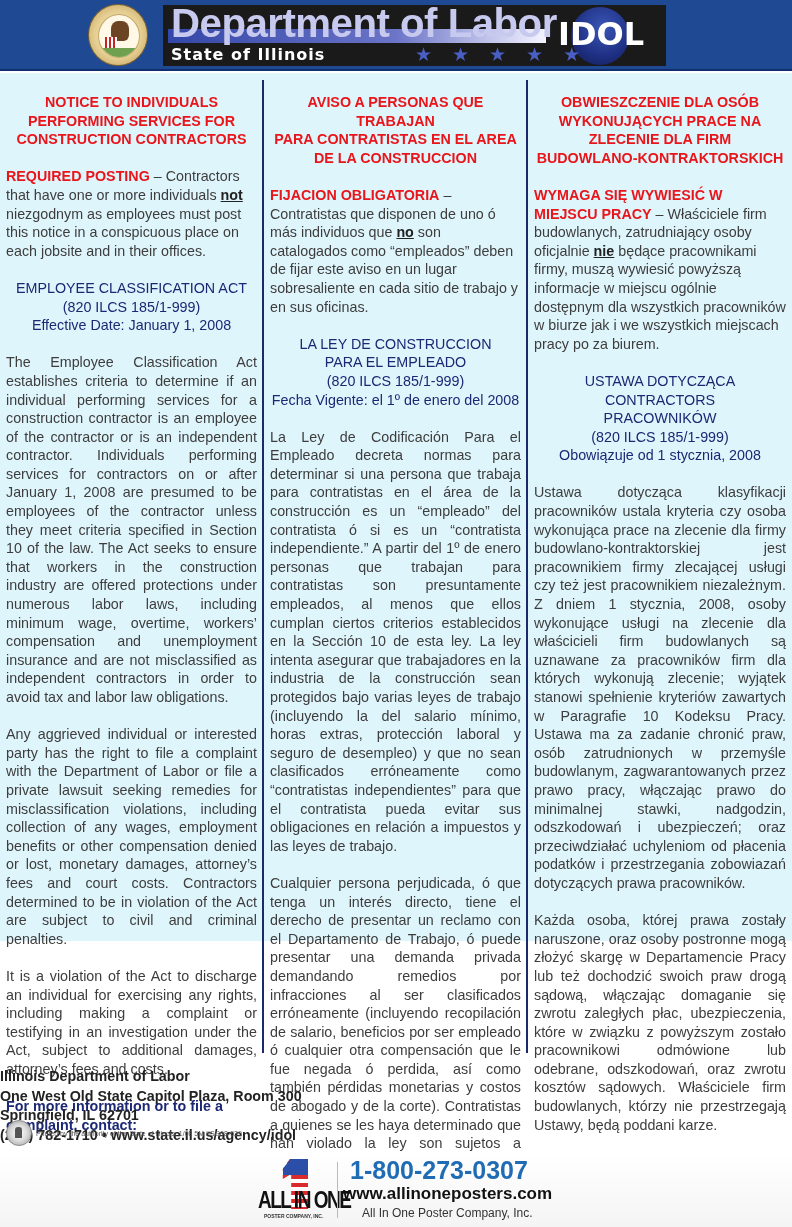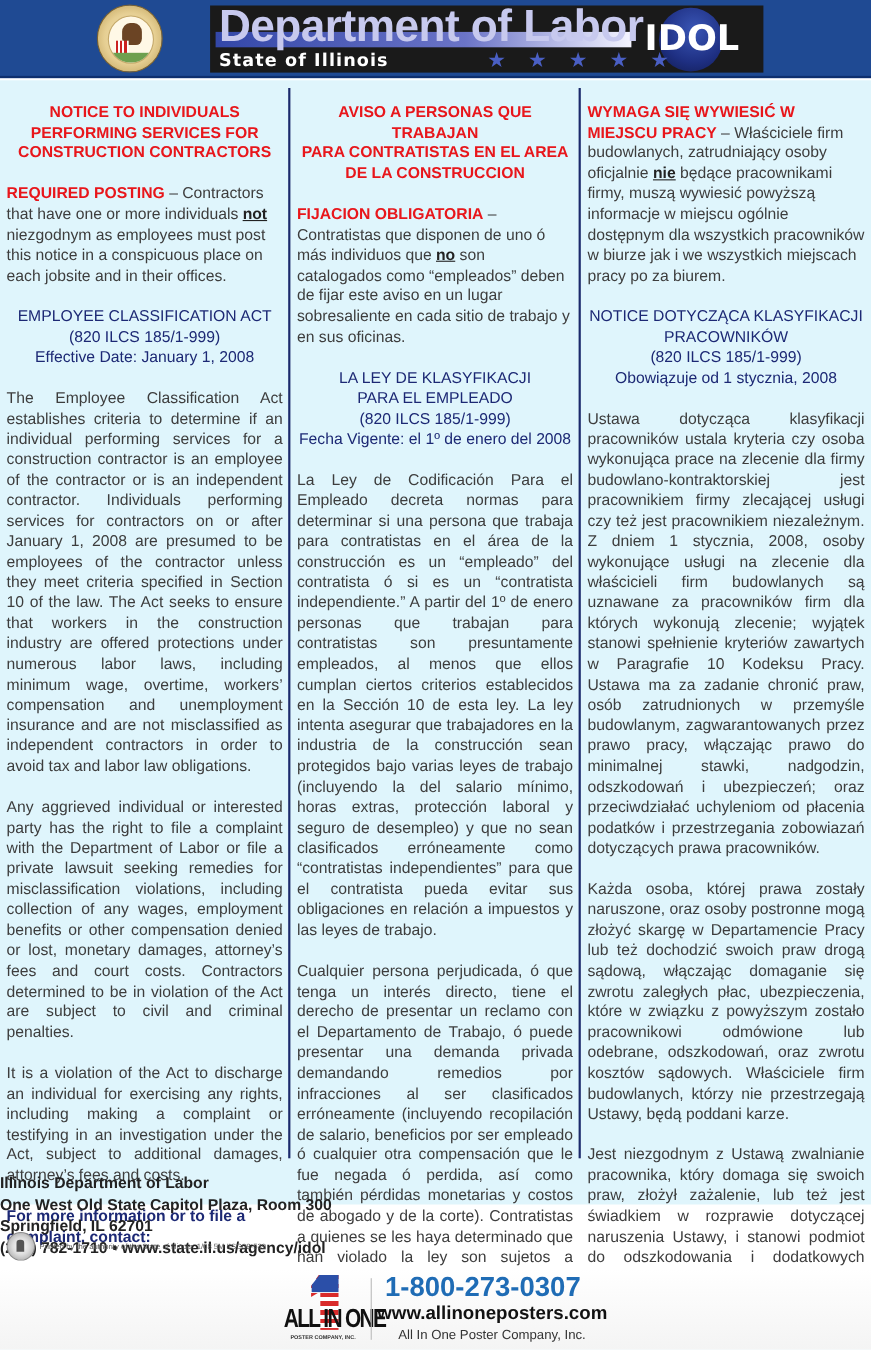--- a/index.html
+++ b/index.html
@@ -3,28 +3,28 @@
 <meta charset="utf-8">
 <style>
   html,body{margin:0;padding:0;}
   body{width:792px;height:1227px;background:#ffffff;font-family:"Liberation Sans",sans-serif;overflow:hidden;position:relative;}
   .header{position:absolute;left:0;top:0;width:792px;height:71px;background:#1f4a93;border-bottom:2px solid #0e2f6e;box-sizing:border-box;}
   .seal{position:absolute;left:88px;top:4px;width:60px;height:62px;border-radius:50%;background:radial-gradient(circle at 50% 50%,#f4e3b5 0,#e6cf93 55%,#b99a52 100%);border:1px solid #7a6232;box-sizing:border-box;}
   .seal .inner{position:absolute;left:9px;top:9px;width:40px;height:42px;border-radius:50%;background:#fff8e6;border:1px solid #c4a869;overflow:hidden;}
   .seal .eagle{position:absolute;left:12px;top:6px;width:18px;height:20px;background:#6b4424;border-radius:40% 40% 30% 30%;}
   .seal .shield{position:absolute;left:6px;top:22px;width:12px;height:12px;background:repeating-linear-gradient(90deg,#c22 0 2px,#fff 2px 4px);}
   .seal .ground{position:absolute;left:0;bottom:0;width:100%;height:9px;background:#6ea04f;}
-  .banner{position:absolute;left:163px;top:5px;width:503px;height:61px;background:#1a1a1a;overflow:hidden;margin-left:28px;}
+  .banner{position:absolute;left:163px;top:5px;width:503px;height:61px;background:#1a1a1a;overflow:hidden;}
   .banner .bar{position:absolute;left:5px;top:24px;width:378px;height:14px;background:linear-gradient(90deg,#3347a8 0%,#6b74c7 60%,#f4f4ff 100%);}
   .banner .title{position:absolute;left:8px;top:-5px;font-family:"Liberation Sans",sans-serif;font-weight:bold;font-size:41px;letter-spacing:-0.5px;color:#c7c9ee;white-space:nowrap;transform:scaleX(0.98);transform-origin:left;}
   .banner .subtitle{position:absolute;left:8px;top:40px;font-family:"DejaVu Sans",sans-serif;font-weight:bold;font-size:16px;color:#ffffff;letter-spacing:1px;white-space:nowrap;}
   .banner .stars{position:absolute;left:252px;top:38px;font-size:19px;color:#4a5fc4;letter-spacing:20px;white-space:nowrap;}
   .banner .globe{position:absolute;left:408px;top:2px;width:58px;height:58px;border-radius:50%;background:radial-gradient(circle at 55% 35%,#3a56b6 0,#1e2f82 60%,#101a4d 100%);}
   .banner .idol{position:absolute;left:383px;top:10px;font-family:"DejaVu Sans",sans-serif;font-weight:bold;font-size:32px;color:#fff;letter-spacing:0px;padding-left:12px;}
-  .content{position:absolute;left:0;top:73px;width:792px;height:1022px;background:#dff5fc;}
+  .content{position:absolute;left:0;top:73px;width:792px;height:868px;background:#dff5fc;}
   .divider{position:absolute;top:7px;height:973px;width:2px;background:#1b2a6b;}
   .col{position:absolute;top:20px;color:#3d3d3d;font-size:14.3px;line-height:18.6px;}
   .col p{margin:0 0 18.6px 0;text-align:justify;}
   .col .h-red{color:#e8161b;font-weight:bold;text-align:center;font-size:14.3px;line-height:18.6px;margin:0 0 18.6px 0;}
   .col .h-navy{color:#1c2874;font-weight:normal;text-align:center;font-size:14.3px;line-height:18.6px;margin:0 0 18.6px 0;}
   .col .lead{color:#e8161b;font-weight:bold;margin-top:16px;}
   .col .u{font-weight:bold;text-decoration:underline;color:#222;}
   .col .contact{color:#1c2874;font-weight:bold;text-align:left;}
   .col p.left{text-align:left;}
   .footer-address{position:absolute;left:0;top:994px;width:792px;font-size:14.3px;line-height:19.5px;color:#222;font-weight:bold;}
@@ -86,35 +86,41 @@
   </div>
 
   <div class="col" style="left:270px;width:251px;">
     <div class="h-red">
       <div>AVISO A PERSONAS QUE TRABAJAN</div>
       <div>PARA CONTRATISTAS EN EL AREA</div>
       <div>DE LA CONSTRUCCION</div>
     </div>
     <p class="left"><span class="lead">FIJACION OBLIGATORIA</span><span> – Contratistas que disponen de uno ó más individuos que </span><span class="u">no</span><span> son catalogados como “empleados” deben de fijar este aviso en un lugar sobresaliente en cada sitio de trabajo y en sus oficinas.</span></p>
     <div class="h-navy">
-      <div>LA LEY DE KLASYFIKACJI</div>
+      <div>LA LEY DE CONSTRUCCION</div>
       <div>PARA EL EMPLEADO</div>
       <div>(820 ILCS 185/1-999)</div>
       <div>Fecha Vigente: el 1º de enero del 2008</div>
     </div>
     <p>La Ley de Codificación Para el Empleado decreta normas para determinar si una persona que trabaja para contratistas en el área de la construcción es un “empleado” del contratista ó si es un “contratista independiente.” A partir del 1º de enero personas que trabajan para contratistas son presuntamente empleados, al menos que ellos cumplan ciertos criterios establecidos en la Sección 10 de esta ley. La ley intenta asegurar que trabajadores en la industria de la construcción sean protegidos bajo varias leyes de trabajo (incluyendo la del salario mínimo, horas extras, protección laboral y seguro de desempleo) y que no sean clasificados erróneamente como “contratistas independientes” para que el contratista pueda evitar sus obligaciones en relación a impuestos y las leyes de trabajo.</p>
     <p>Cualquier persona perjudicada, ó que tenga un interés directo, tiene el derecho de presentar un reclamo con el Departamento de Trabajo, ó puede presentar una demanda privada demandando remedios por infracciones al ser clasificados erróneamente (incluyendo recopilación de salario, beneficios por ser empleado ó cualquier otra compensación que le fue negada ó perdida, así como también pérdidas monetarias y costos de abogado y de la corte). Contratistas a quienes se les haya determinado que han violado la ley son sujetos a sanciones civiles y criminales.</p>
     <p>Es una infracción despedir a un trabajador por ejercer sus derechos bajo esta ley (incluyendo el poner un reclamo ó por dar testimonio en una investigación bajo esta ley) y puede ser sujeto a daños adicionales, costos de abogado y de la corte.</p>
 
   </div>
 
   <div class="col" style="left:534px;width:252px;">
+    <div class="h-red">
+      <div>OBWIESZCZENIE DLA OSÓB</div>
+      <div>WYKONUJĄCYCH PRACE NA</div>
+      <div>ZLECENIE DLA FIRM</div>
+      <div>BUDOWLANO-KONTRAKTORSKICH</div>
+    </div>
     <p class="left"><span class="lead">WYMAGA SIĘ WYWIESIĆ W MIEJSCU PRACY</span><span> – Właściciele firm budowlanych, zatrudniający osoby oficjalnie </span><span class="u">nie</span><span> będące pracownikami firmy, muszą wywiesić powyższą informacje w miejscu ogólnie dostępnym dla wszystkich pracowników w biurze jak i we wszystkich miejscach pracy po za biurem.</span></p>
     <div class="h-navy">
-      <div>NOTICE DOTYCZĄCA KLASYFIKACJI</div>
+      <div>USTAWA DOTYCZĄCA CONTRACTORS</div>
       <div>PRACOWNIKÓW</div>
       <div>(820 ILCS 185/1-999)</div>
       <div>Obowiązuje od 1 stycznia, 2008</div>
     </div>
     <p>Ustawa dotycząca klasyfikacji pracowników ustala kryteria czy osoba wykonująca prace na zlecenie dla firmy budowlano-kontraktorskiej jest pracownikiem firmy zlecającej usługi czy też jest pracownikiem niezależnym. Z dniem 1 stycznia, 2008, osoby wykonujące usługi na zlecenie dla właścicieli firm budowlanych są uznawane za pracowników firm dla których wykonują zlecenie; wyjątek stanowi spełnienie kryteriów zawartych w Paragrafie 10 Kodeksu Pracy. Ustawa ma za zadanie chronić praw, osób zatrudnionych w przemyśle budowlanym, zagwarantowanych przez prawo pracy, włączając prawo do minimalnej stawki, nadgodzin, odszkodowań i ubezpieczeń; oraz przeciwdziałać uchyleniom od płacenia podatków i przestrzegania zobowiazań dotyczących prawa pracowników.</p>
     <p>Każda osoba, której prawa zostały naruszone, oraz osoby postronne mogą złożyć skargę w Departamencie Pracy lub też dochodzić swoich praw drogą sądową, włączając domaganie się zwrotu zaległych płac, ubezpieczenia, które w związku z powyższym zostało pracownikowi odmówione lub odebrane, odszkodowań, oraz zwrotu kosztów sądowych. Właściciele firm budowlanych, którzy nie przestrzegają Ustawy, będą poddani karze.</p>
     <p>Jest niezgodnym z Ustawą zwalnianie pracownika, który domaga się swoich praw, złożył zażalenie, lub też jest świadkiem w rozprawie dotyczącej naruszenia Ustawy, i stanowi podmiot do odszkodowania i dodatkowych kosztów sądowych.</p>
 
   </div>
 

